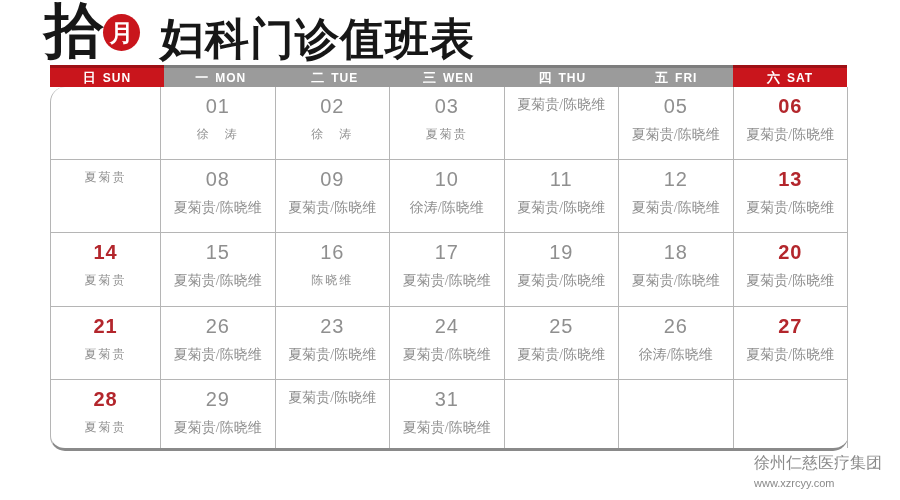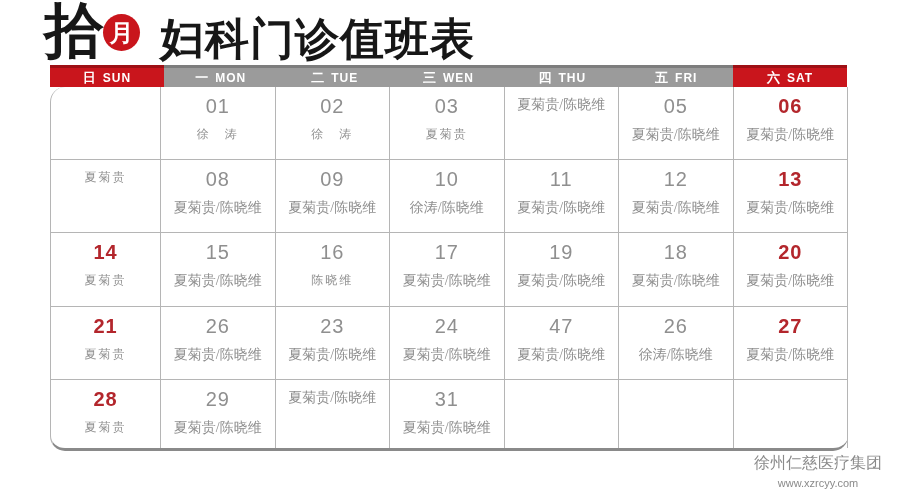--- a/index.html
+++ b/index.html
@@ -42,21 +42,21 @@
   .cell{border-right:1px solid var(--grid);border-bottom:1px solid var(--grid);
         box-sizing:border-box;text-align:center;overflow:hidden;}
   .cell.last-row{border-bottom:none;}
   .date{margin-top:8px;font-size:20px;line-height:22px;color:var(--txt);letter-spacing:1px;}
   .weekend .date{color:var(--date-red);font-weight:bold;}
   .staff{margin-top:9px;font-size:14px;line-height:17px;color:var(--txt);
          font-family:"Liberation Serif","DejaVu Serif",serif;}
   .staff.short{font-size:12px;letter-spacing:2px;}
 
   
-  .footer{position:absolute;right:18px;top:452px;text-align:center;color:var(--grid-dark);}
+  .footer{position:absolute;right:18px;top:452px;text-align:left;color:var(--grid-dark);}
   .footer .company{font-size:16px;line-height:21px;}
   .footer .website{font-size:11px;line-height:20px;}
 </style>
 </head>
 <body>
 
 <div class="canvas">
 
   <div class="titlebar">
     <span class="month-char">拾</span>
@@ -190,21 +190,21 @@
       </div>
       <div class="cell">
         <div class="date">23</div>
         <div class="staff">夏菊贵/陈晓维</div>
       </div>
       <div class="cell">
         <div class="date">24</div>
         <div class="staff">夏菊贵/陈晓维</div>
       </div>
       <div class="cell">
-        <div class="date">47</div>
+        <div class="date">25</div>
         <div class="staff">夏菊贵/陈晓维</div>
       </div>
       <div class="cell">
         <div class="date">26</div>
         <div class="staff">徐涛/陈晓维</div>
       </div>
       <div class="cell weekend">
         <div class="date">27</div>
         <div class="staff">夏菊贵/陈晓维</div>
       </div>

